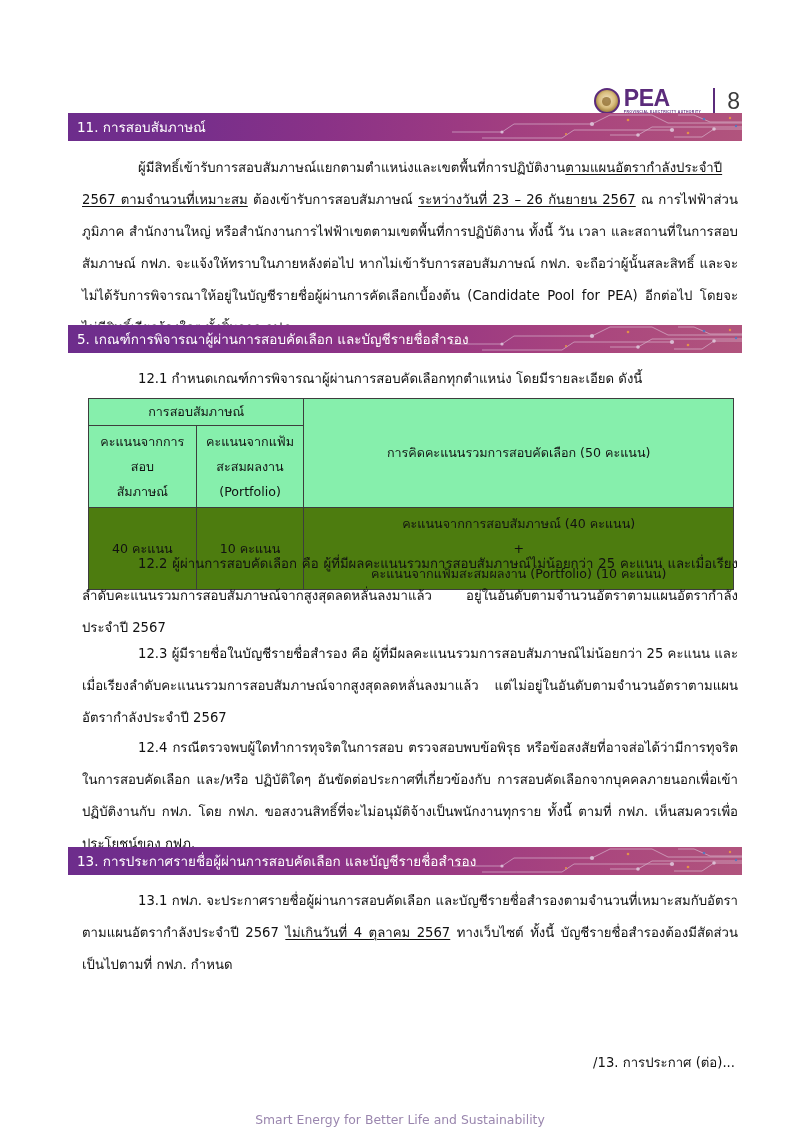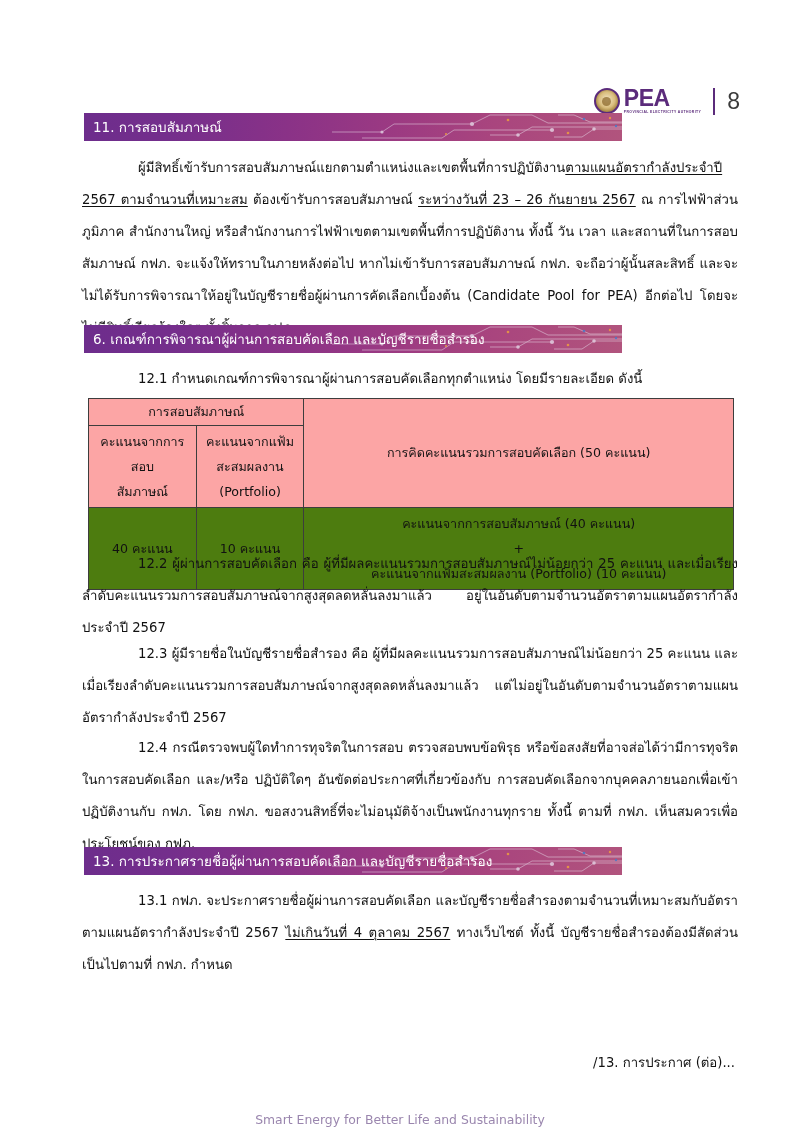--- a/index.html
+++ b/index.html
@@ -88,22 +88,22 @@
   .page-number {
     font-size: 23px;
     font-weight: 400;
     color: #3b3b3b;
     font-family: "Liberation Sans", sans-serif;
   }
 
   
   .section-banner {
     position: absolute;
-    left: 84px;
-    width: 538px;
+    left: 68px;
+    width: 674px;
     height: 28px;
     background: linear-gradient(95deg,
         #6d2d8c 0%,
         #742e8c 16%,
         #8a3287 38%,
         #9c3a82 58%,
         #a9457e 76%,
         #b1547d 100%);
     overflow: hidden;
   }
@@ -161,21 +161,21 @@
   .score-table td {
     border: 1px solid #3d3d3d;
     text-align: center;
     vertical-align: middle;
     font-weight: 400;
     font-size: 12.6px;
     color: #111111;
     padding: 3px 4px;
   }
   .score-table thead th {
-    background: #fca5a5;
+    background: #86efac;
   }
   .score-table tbody td {
     background: #4d7c0f;
   }
   .col-a { width: 156px; }
   .col-b { width: 170px; }
   .col-c { width: 320px; }
   .cell-lines { line-height: 25px; }
 
   
@@ -282,21 +282,21 @@
         <circle cx="186" cy="7" r="1.3"></circle>
         <circle cx="246" cy="20" r="1.3"></circle>
         <circle cx="124" cy="21" r="1.1"></circle>
         <circle cx="288" cy="5" r="1.2"></circle>
       </g>
       <g fill="#3f7fd0" opacity="0.9">
         <circle cx="262" cy="6" r="1.3"></circle>
         <circle cx="294" cy="13" r="1.2"></circle>
       </g>
     </svg>
-    <div class="banner-label">6.  เกณฑ์การพิจารณาผู้ผ่านการสอบคัดเลือก และบัญชีรายชื่อสำรอง</div>
+    <div class="banner-label">5.  เกณฑ์การพิจารณาผู้ผ่านการสอบคัดเลือก และบัญชีรายชื่อสำรอง</div>
   </div>
 
   <div class="para" style="top:363px;">
     <span class="indent"></span><span>12.1  กำหนดเกณฑ์การพิจารณาผู้ผ่านการสอบคัดเลือกทุกตำแหน่ง  โดยมีรายละเอียด ดังนี้</span>
   </div>
 
   <table class="score-table" style="top:398px;">
     <thead>
       <tr>
         <th class="col-a" colspan="2">การสอบสัมภาษณ์</th>

